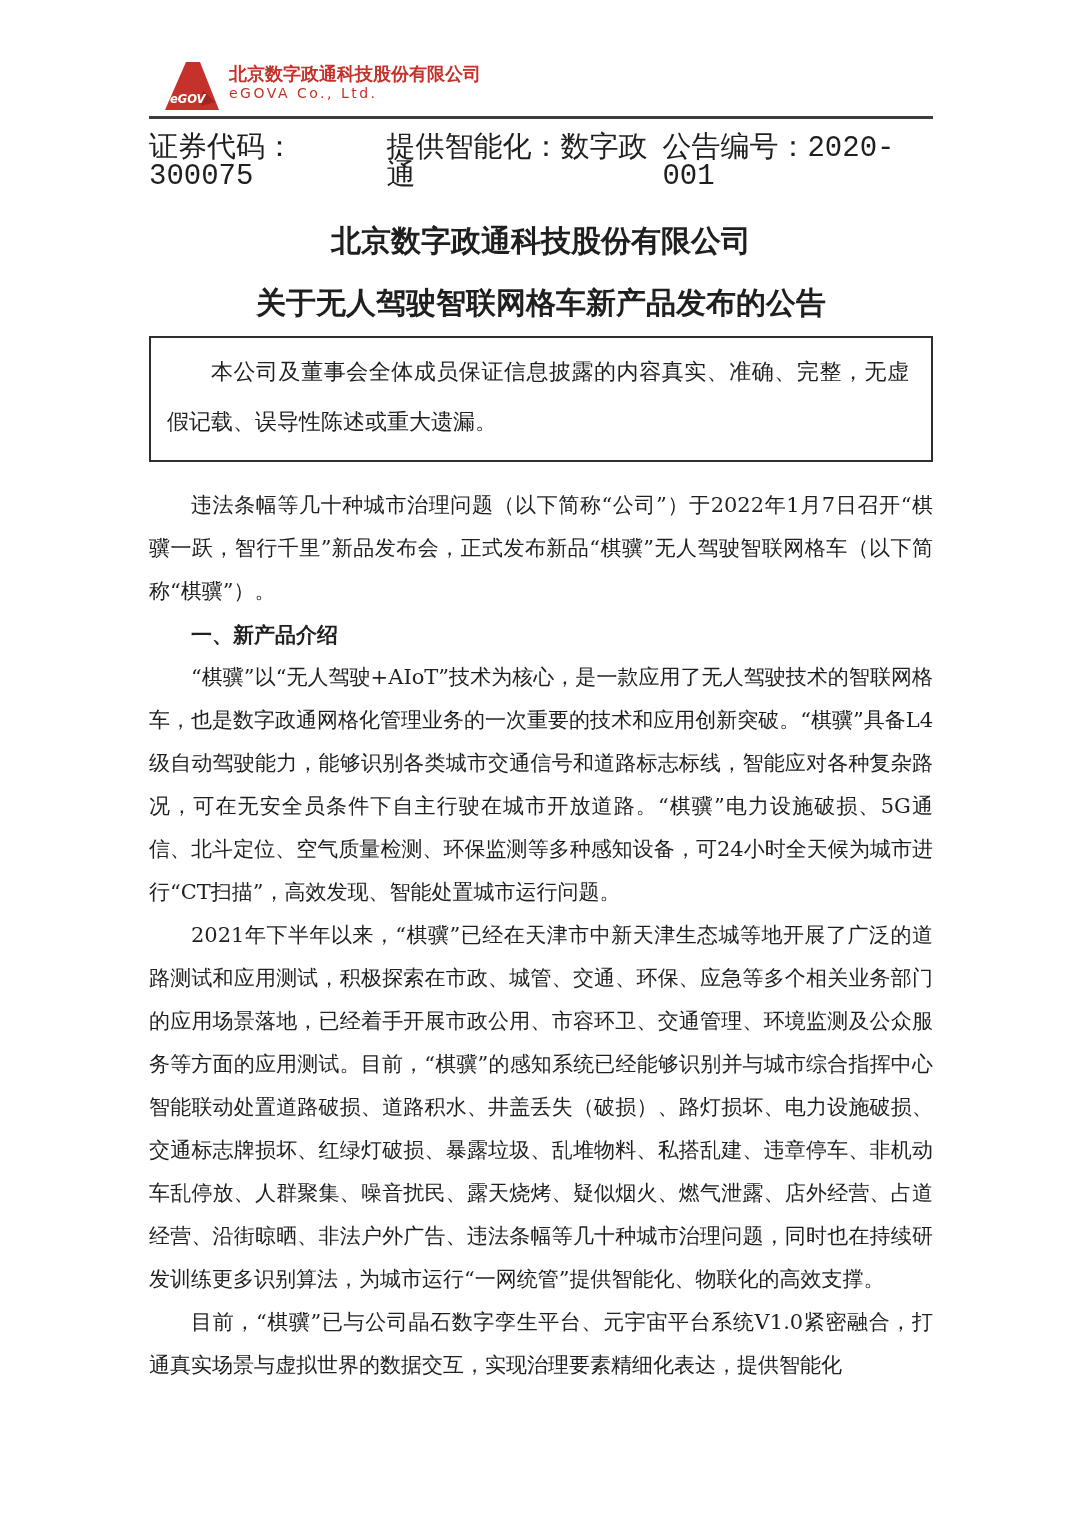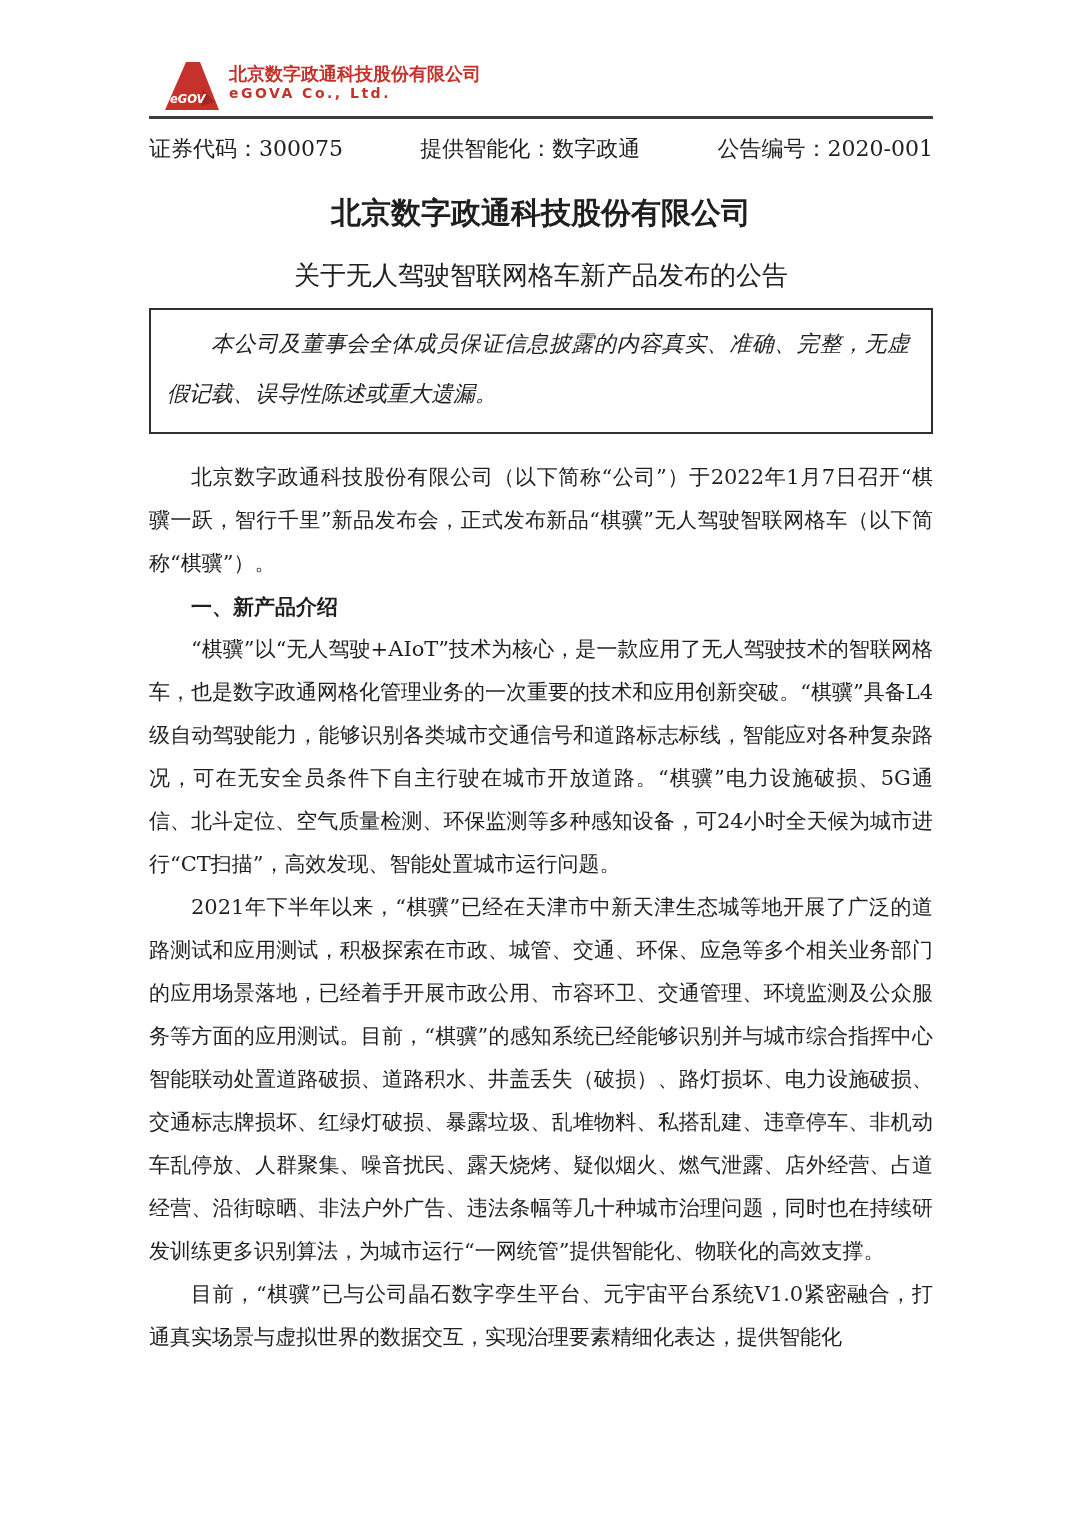--- a/index.html
+++ b/index.html
@@ -30,59 +30,59 @@
   .logo-mark { flex: 0 0 auto; }
   .logo-text { padding-top: 2px; line-height: 1.15; }
   .logo-cn {
     color: #c5312b;
     font-weight: bold;
     font-size: 18px;
     font-family: "DejaVu Sans", "Liberation Sans", sans-serif;
   }
   .logo-en {
     color: #c5312b;
-    font-weight: bold;
+    font-weight: normal;
     font-size: 14px;
     letter-spacing: 2.5px;
     font-family: "DejaVu Sans", "Liberation Sans", sans-serif;
   }
   .header-rule {
     border: none;
     height: 3px;
     background: #3d3d3d;
     margin: 6px 0 0 0;
   }
   .meta-row {
     display: flex;
     justify-content: space-between;
     margin-top: 16px;
-    font-size: 22px;
+    font-size: 29px;
     line-height: 28px;
+    font-family: Liberation Mono, monospace;
   }
   
   .doc-title {
     margin: 30px 0 0 0;
     text-align: center;
     font-size: 30px;
     font-weight: bold;
     line-height: 40px;
   }
   .doc-subtitle {
     margin: 22px 0 0 0;
     text-align: center;
-    font-size: 26px;
-    font-weight: normal;
+    font-size: 30px;
+    font-weight: bold;
     line-height: 40px;
   }
   
   .disclaimer-box {
     margin-top: 13px;
     border: 2px solid #2f2f2f;
     padding: 9px 22px 13px 16px;
-    font-style: italic;
   }
   .disclaimer-box p {
     margin: 0;
     font-size: 22px;
     line-height: 50px;
     text-indent: 2em;
     text-align: justify;
   }
   
   main { display: block; margin-top: 22px; }
@@ -124,20 +124,20 @@
   </header>
 
   <h1 class="doc-title">北京数字政通科技股份有限公司</h1>
   <h1 class="doc-subtitle">关于无人驾驶智联网格车新产品发布的公告</h1>
 
   <div class="disclaimer-box">
     <p>本公司及董事会全体成员保证信息披露的内容真实、准确、完整，无虚假记载、误导性陈述或重大遗漏。</p>
   </div>
 
   <main>
-    <p>北京数字政通科技股份有限公司（以下简称“公司”）于2022年1月7日召开“棋骥一跃，智行千里”新品发布会，正式发布新品“棋骥”无人驾驶智联网格车（以下简称“棋骥”）。</p>
+    <p>违法条幅等几十种城市治理问题（以下简称“公司”）于2022年1月7日召开“棋骥一跃，智行千里”新品发布会，正式发布新品“棋骥”无人驾驶智联网格车（以下简称“棋骥”）。</p>
     <h2>一、新产品介绍</h2>
     <p>“棋骥”以“无人驾驶+AIoT”技术为核心，是一款应用了无人驾驶技术的智联网格车，也是数字政通网格化管理业务的一次重要的技术和应用创新突破。“棋骥”具备L4级自动驾驶能力，能够识别各类城市交通信号和道路标志标线，智能应对各种复杂路况，可在无安全员条件下自主行驶在城市开放道路。“棋骥”电力设施破损、5G通信、北斗定位、空气质量检测、环保监测等多种感知设备，可24小时全天候为城市进行“CT扫描”，高效发现、智能处置城市运行问题。</p>
     <p>2021年下半年以来，“棋骥”已经在天津市中新天津生态城等地开展了广泛的道路测试和应用测试，积极探索在市政、城管、交通、环保、应急等多个相关业务部门的应用场景落地，已经着手开展市政公用、市容环卫、交通管理、环境监测及公众服务等方面的应用测试。目前，“棋骥”的感知系统已经能够识别并与城市综合指挥中心智能联动处置道路破损、道路积水、井盖丢失（破损）、路灯损坏、电力设施破损、交通标志牌损坏、红绿灯破损、暴露垃圾、乱堆物料、私搭乱建、违章停车、非机动车乱停放、人群聚集、噪音扰民、露天烧烤、疑似烟火、燃气泄露、店外经营、占道经营、沿街晾晒、非法户外广告、违法条幅等几十种城市治理问题，同时也在持续研发训练更多识别算法，为城市运行“一网统管”提供智能化、物联化的高效支撑。</p>
     <p>目前，“棋骥”已与公司晶石数字孪生平台、元宇宙平台系统V1.0紧密融合，打通真实场景与虚拟世界的数据交互，实现治理要素精细化表达，提供智能化</p>
   </main>
 
 </div>
 
 </body></html>

